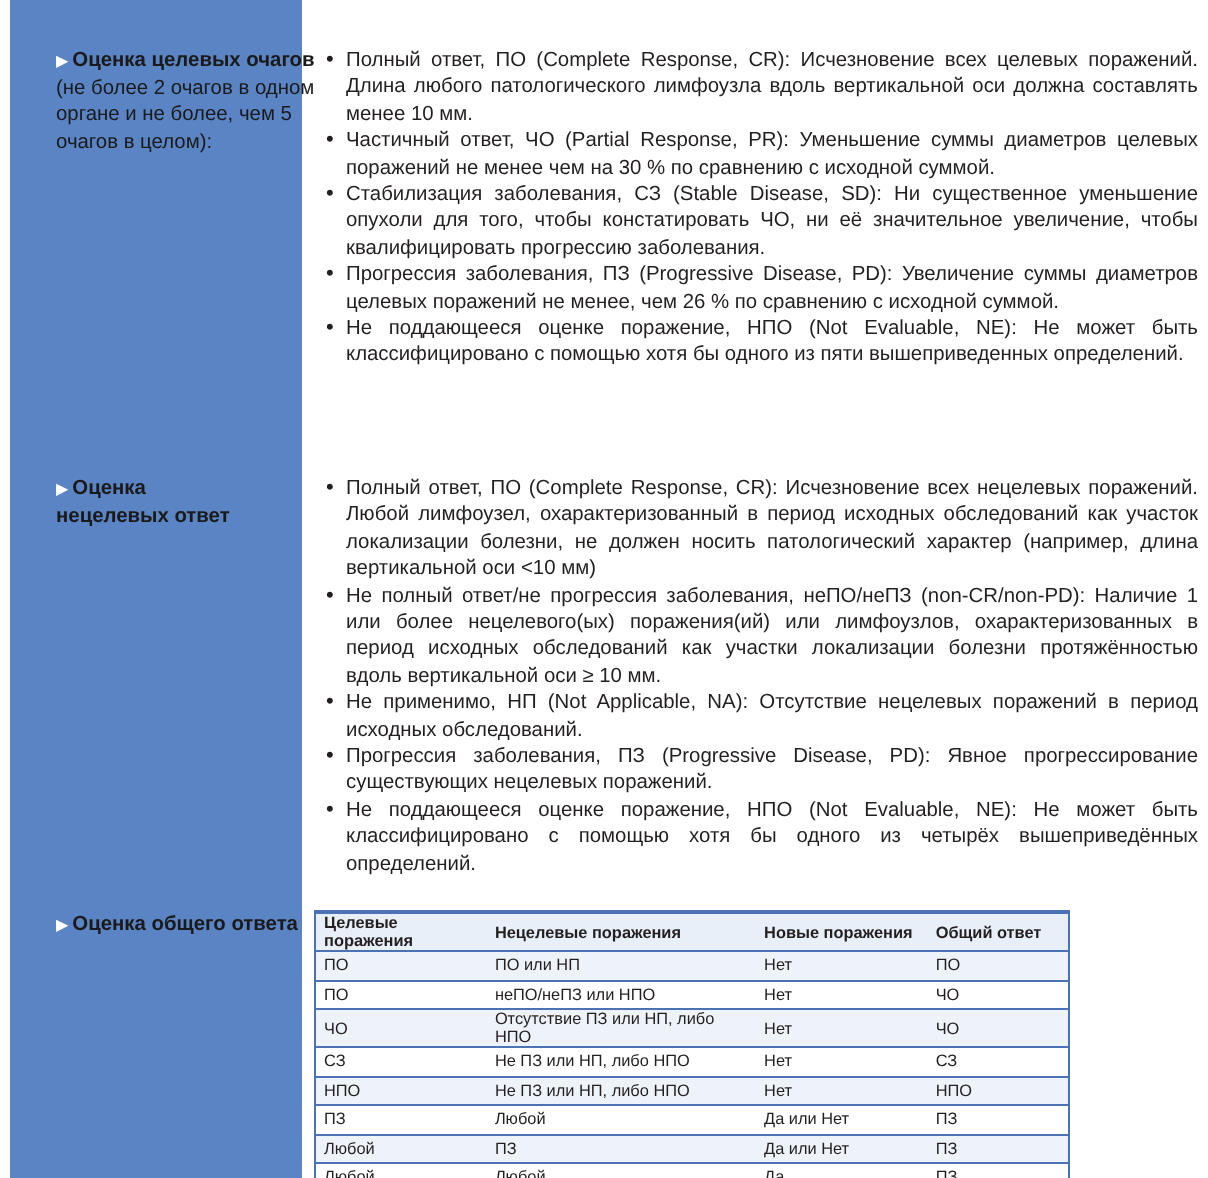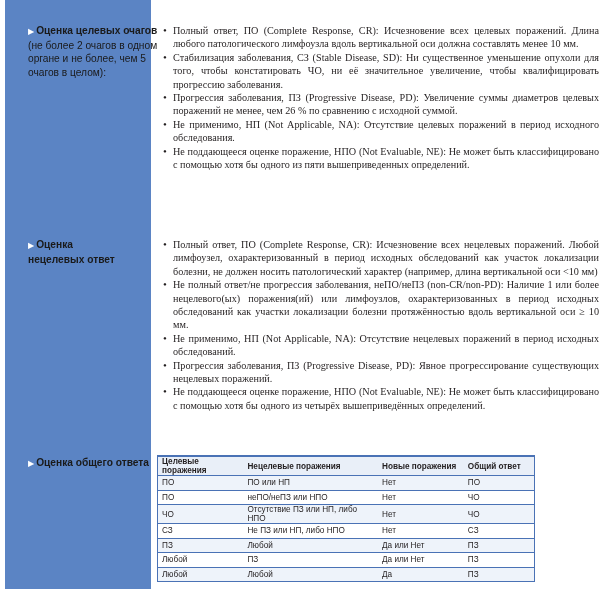--- a/index.html
+++ b/index.html
@@ -2,21 +2,21 @@
 <html><head>
 <meta charset="utf-8">
 <style>
   html, body { margin: 0; padding: 0; background: #ffffff; }
   body { width: 604px; height: 589px; position: relative; overflow: hidden;
          font-family: "Liberation Sans", sans-serif; color: #231f20; }
   .sidebar { position: absolute; left: 5px; top: 0; width: 146px; height: 589px; background: #5b84c4; }
   .side-label { position: absolute; left: 28px; font-size: 10.2px; line-height: 13.6px; color: #1a1a1a; width: 136px; }
   .side-label .arrow { color: #ffffff; font-size: 8px; margin-right: 2px; }
   .side-label b { font-weight: bold; }
-  .content { position: absolute; left: 163px; width: 436px; font-size: 10.2px; line-height: 13.4px; font-family: Liberation Serif, serif; }
+  .content { position: absolute; left: 163px; width: 436px; font-size: 10.2px; line-height: 13.4px; }
   .content ul { margin: 0; padding: 0; list-style: none; }
   .content li { position: relative; padding-left: 10px; text-align: justify; margin-bottom: 0px; }
   .content li::before { content: "•"; position: absolute; left: 0; top: 0; font-size: 11px; }
   .table-wrap { position: absolute; left: 157px; top: 455px; width: 378px; border-radius: 14px; }
   table { border-collapse: collapse; width: 100%; font-size: 8.2px; }
   th, td { text-align: left; padding: 0 4px; height: 13.5px; border-top: 1px solid #4a72b5; border-bottom: 1px solid #4a72b5; }
   th { font-weight: bold; background: #e9eff8; border-top: 2px solid #4a72b5; }
   tr:nth-child(even) td { background: #ffffff; }
   tr:nth-child(odd) td { background: #eef3fa; }
   td:first-child, th:first-child { border-left: 1px solid #4a72b5; }
@@ -37,23 +37,23 @@
   <b>нецелевых ответ</b>
 </div>
 
 <div class="side-label" style="top:456px;">
   <span class="arrow">▶</span><b>Оценка общего ответа</b>
 </div>
 
 <div class="content" style="top:24px;">
   <ul>
     <li>Полный ответ, ПО (Complete Response, CR): Исчезновение всех целевых поражений. Длина любого патологического лимфоузла вдоль вертикальной оси должна составлять менее 10 мм.</li>
+    <li>Частичный ответ, ЧО (Partial Response, PR): Уменьшение суммы диаметров целевых поражений не менее чем на 30 % по сравнению с исходной суммой.</li>
     <li>Стабилизация заболевания, СЗ (Stable Disease, SD): Ни существенное уменьшение опухоли для того, чтобы констатировать ЧО, ни её значительное увеличение, чтобы квалифицировать прогрессию заболевания.</li>
     <li>Прогрессия заболевания, ПЗ (Progressive Disease, PD): Увеличение суммы диаметров целевых поражений не менее, чем 26 % по сравнению с исходной суммой.</li>
-    <li>Не применимо, НП (Not Applicable, NA): Отсутствие целевых поражений в период исходного обследования.</li>
     <li>Не поддающееся оценке поражение, НПО (Not Evaluable, NE): Не может быть классифицировано с помощью хотя бы одного из пяти вышеприведенных определений.</li>
   </ul>
 </div>
 
 <div class="content" style="top:238px;">
   <ul>
     <li>Полный ответ, ПО (Complete Response, CR): Исчезновение всех нецелевых поражений. Любой лимфоузел, охарактеризованный в период исходных обследований как участок локализации болезни, не должен носить патологический характер (например, длина вертикальной оси &lt;10 мм)</li>
     <li>Не полный ответ/не прогрессия заболевания, неПО/неПЗ (non-CR/non-PD): Наличие 1 или более нецелевого(ых) поражения(ий) или лимфоузлов, охарактеризованных в период исходных обследований как участки локализации болезни протяжённостью вдоль вертикальной оси ≥ 10 мм.</li>
     <li>Не применимо, НП (Not Applicable, NA): Отсутствие нецелевых поражений в период исходных обследований.</li>
     <li>Прогрессия заболевания, ПЗ (Progressive Disease, PD): Явное прогрессирование существующих нецелевых поражений.</li>
@@ -96,20 +96,26 @@
           <td>Нет</td>
           <td>ЧО</td>
         </tr>
         <tr>
           <td>СЗ</td>
           <td>Не ПЗ или НП, либо НПО</td>
           <td>Нет</td>
           <td>СЗ</td>
         </tr>
         <tr>
+          <td>НПО</td>
+          <td>Не ПЗ или НП, либо НПО</td>
+          <td>Нет</td>
+          <td>НПО</td>
+        </tr>
+        <tr>
           <td>ПЗ</td>
           <td>Любой</td>
           <td>Да или Нет</td>
           <td>ПЗ</td>
         </tr>
         <tr>
           <td>Любой</td>
           <td>ПЗ</td>
           <td>Да или Нет</td>
           <td>ПЗ</td>

